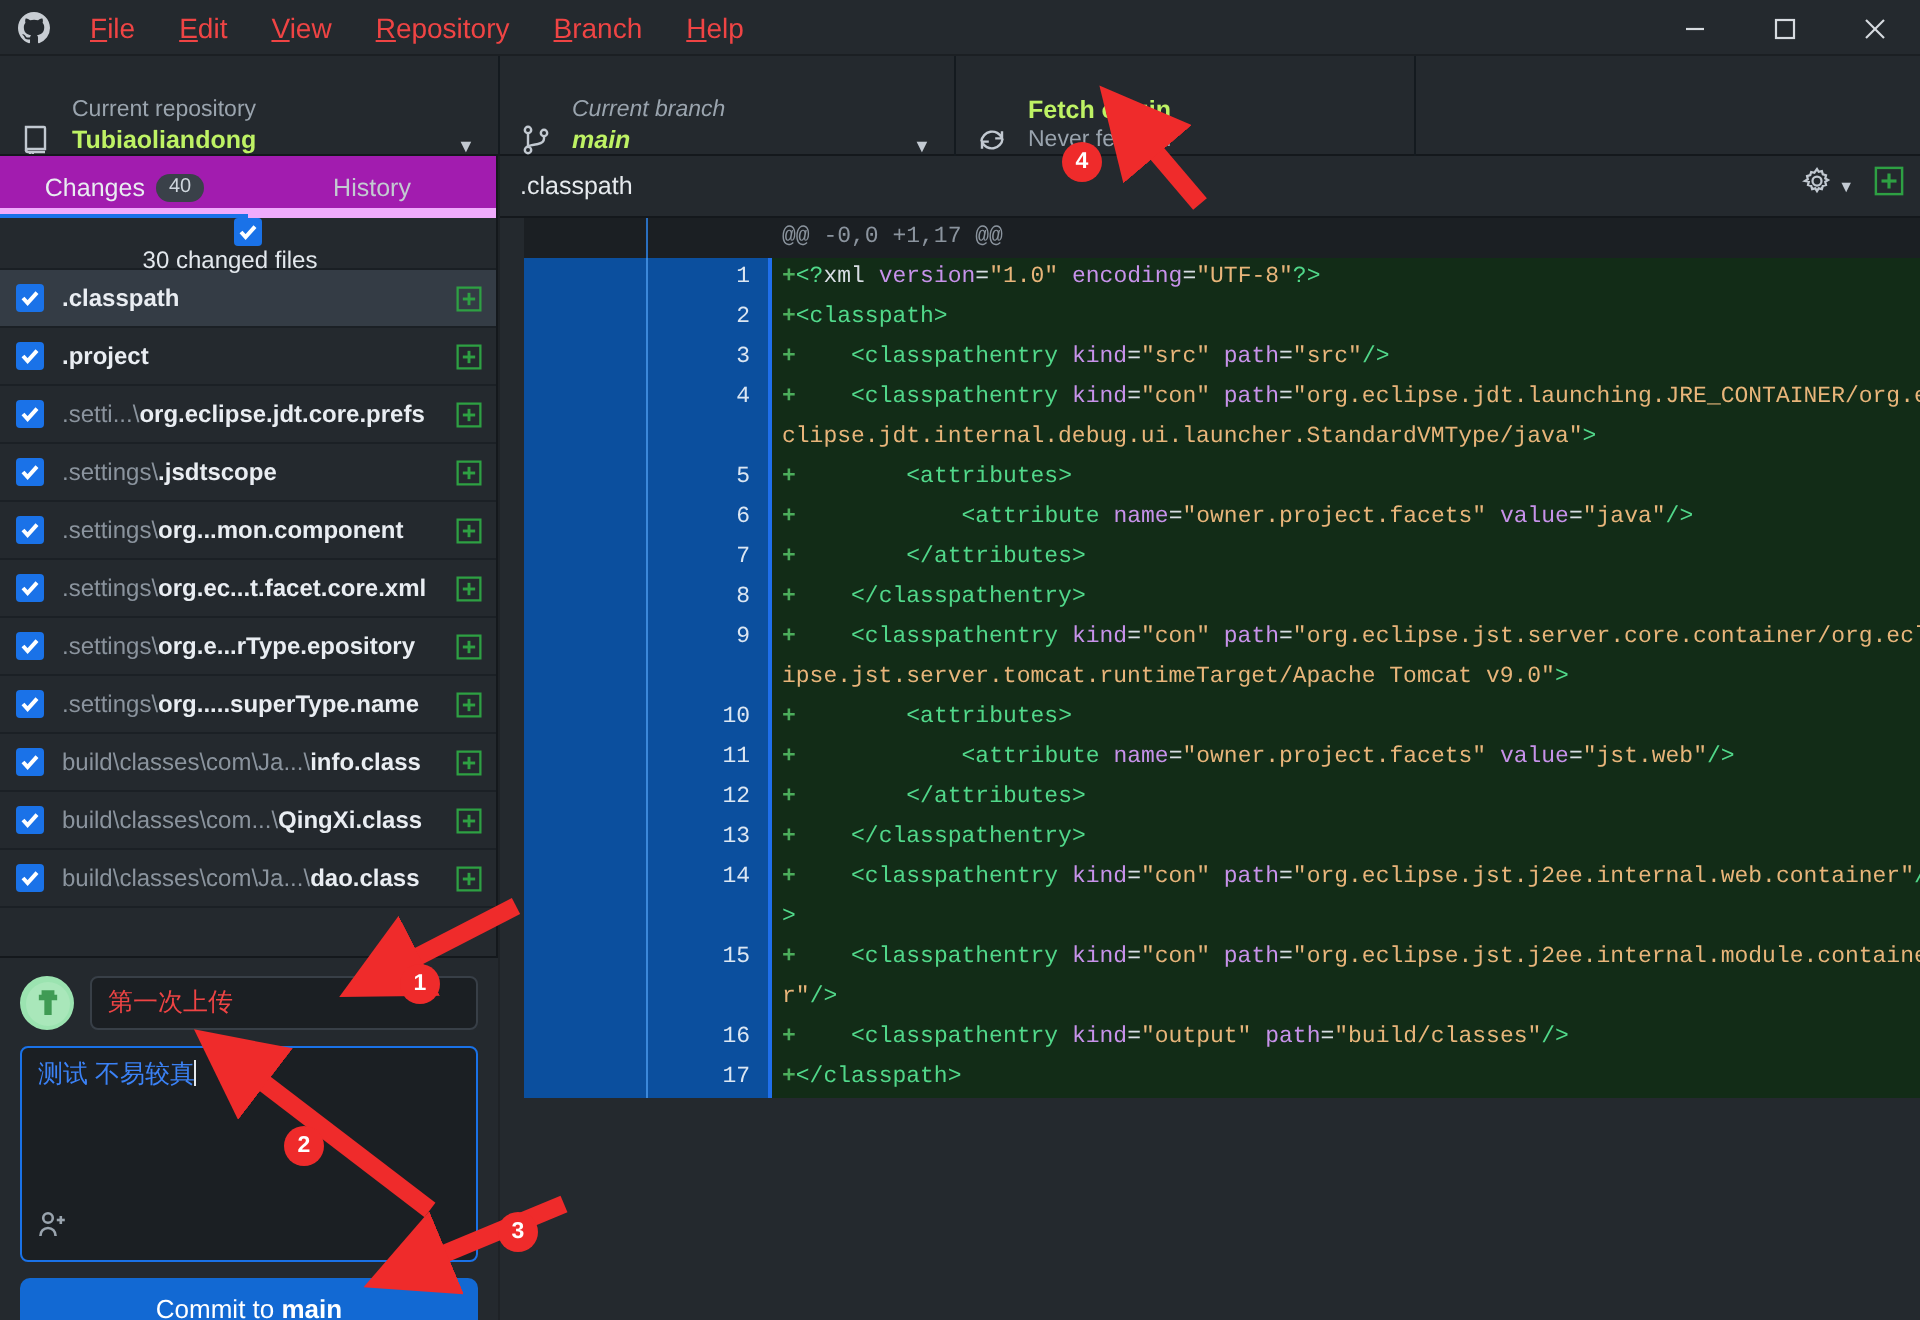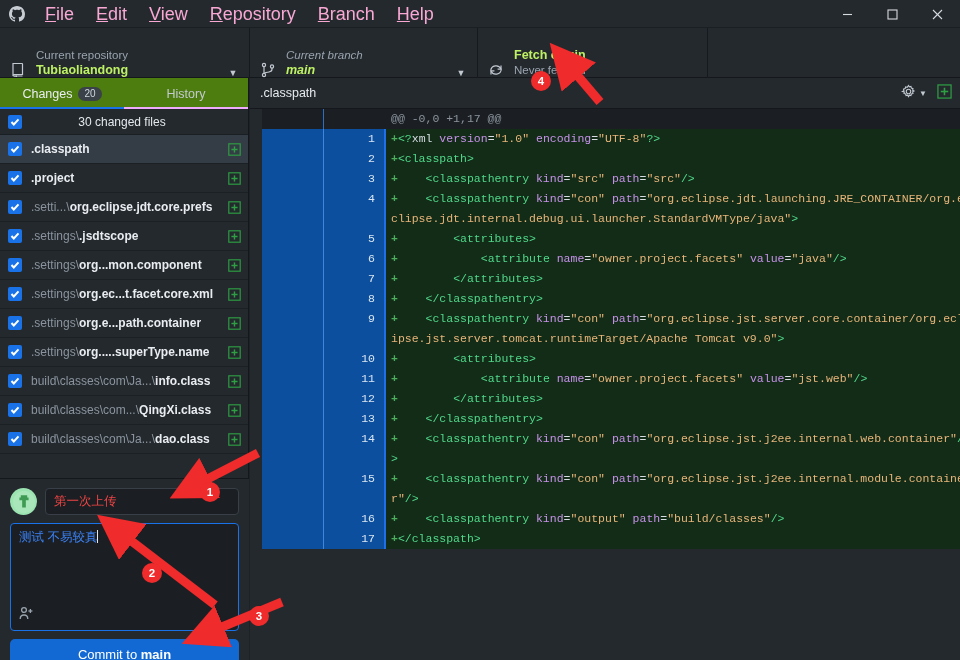--- a/index.html
+++ b/index.html
@@ -14,21 +14,21 @@
   
   .titlebar {
     position: absolute; left: 0; top: 0; width: 960px; height: 28px;
     background: #24292e; display: flex; align-items: center;
     border-bottom: 1px solid #1b1f23;
   }
   .gh-logo { width: 34px; display: flex; justify-content: center; align-items: center; }
   .gh-logo svg { width: 16px; height: 16px; fill: #c8cdd3; }
   .menu { display: flex; align-items: center; height: 28px; }
   .menu-item {
-    padding: 0 11px; font-size: 18px; color: #f9a8d4; line-height: 28px;
+    padding: 0 11px; font-size: 14px; color: #ef4444; line-height: 28px;
     white-space: nowrap;
   }
   .menu-item u { text-decoration: underline; text-underline-offset: 1px; }
   .wctrls { position: absolute; right: 0; top: 0; height: 28px; display: flex; }
   .wbtn { width: 45px; height: 28px; display: flex; align-items: center; justify-content: center; }
   .wbtn svg { stroke: #d7dbe0; fill: none; stroke-width: 1.1; }
 
   
   .toolbar {
     position: absolute; left: 0; top: 28px; width: 960px; height: 50px;
@@ -48,36 +48,36 @@
   .tb-label { font-size: 11.5px; color: #9aa4ae; line-height: 14px; }
   .tb-value { font-size: 12.5px; color: #bef264; font-weight: bold; line-height: 16px; white-space: nowrap; }
   .tb-sub { font-size: 11.5px; color: #9aa4ae; line-height: 15px; }
   .caret { width: 12px; color: #c2c9d1; font-size: 9px; text-align: center; }
 
   
   .sidebar {
     position: absolute; left: 0; top: 78px; width: 249px; height: 582px;
     background: #24292e; border-right: 1px solid #14181c;
   }
-  .tabs { display: flex; height: 31px; border-bottom: 2px solid #f0abfc; background: #4d7c0f; }
+  .tabs { display: flex; height: 31px; border-bottom: 5px solid #f0abfc; background: #a21caf; }
   .tab {
     flex: 1; display: flex; align-items: center; justify-content: center; gap: 6px;
     font-size: 12.5px; color: #c3cad1; position: relative; height: 31px;
   }
   .tab.active { color: #e9edf1; }
   .tab.active::after {
     content: ""; position: absolute; left: 0; right: 0; bottom: 0; height: 2px; background: #1a72e8;
   }
   .tab-badge {
     background: #3a4149; color: #cfd6dd; border-radius: 8px;
     font-size: 10px; padding: 1px 6px; line-height: 12px;
   }
   .summary-row {
     height: 26px; display: flex; align-items: center; padding: 0 8px;
-    background: #24292e; border-bottom: 1px solid #1a1f24;
+    background: #24292e; border-bottom: 1px solid #1a1f24; flex-direction: column;
   }
   .summary-text { flex: 1; text-align: center; font-size: 12px; color: #e3e8ed; padding-right: 18px; }
   .filelist { height: 343px; overflow: hidden; }
   .file-row {
     height: 29px; display: flex; align-items: center; padding: 0 6px 0 8px;
     border-bottom: 1px solid #1b2025; background: #24292e;
   }
   .file-row.selected { background: #343c45; }
   .cbx {
     width: 14px; height: 14px; border-radius: 2px; background: #1a72e8;
@@ -262,21 +262,21 @@
       </div>
     </div>
 
     <div class="tb-cell tb-rest"></div>
   </div>
 
   <div class="sidebar">
     <div class="tabs">
       <div class="tab active">
         <span>Changes</span>
-        <span class="tab-badge">20</span>
+        <span class="tab-badge">40</span>
       </div>
       <div class="tab">
         <span>History</span>
       </div>
     </div>
 
     <div class="summary-row">
       <div class="cbx">
         <svg viewBox="0 0 10 10">
             <polyline points="1.5,5 3.8,7.5 8.5,2.3"></polyline>
@@ -375,21 +375,21 @@
               <line x1="4.2" y1="8" x2="11.8" y2="8" stroke="#2ea043" stroke-width="1.8"></line>
             </svg>
           </div>
         </div>
         <div class="file-row">
           <div class="cbx">
             <svg viewBox="0 0 10 10">
               <polyline points="1.5,5 3.8,7.5 8.5,2.3"></polyline>
             </svg>
           </div>
-          <div class="file-path">.settings\<b>org.e...path.container</b></div>
+          <div class="file-path">.settings\<b>org.e...rType.epository</b></div>
           <div class="status-added">
             <svg viewBox="0 0 16 16">
               <rect x="1" y="1" width="14" height="14" fill="none" stroke="#2ea043" stroke-width="1.4"></rect>
               <line x1="8" y1="4.2" x2="8" y2="11.8" stroke="#2ea043" stroke-width="1.8"></line>
               <line x1="4.2" y1="8" x2="11.8" y2="8" stroke="#2ea043" stroke-width="1.8"></line>
             </svg>
           </div>
         </div>
         <div class="file-row">
           <div class="cbx">

